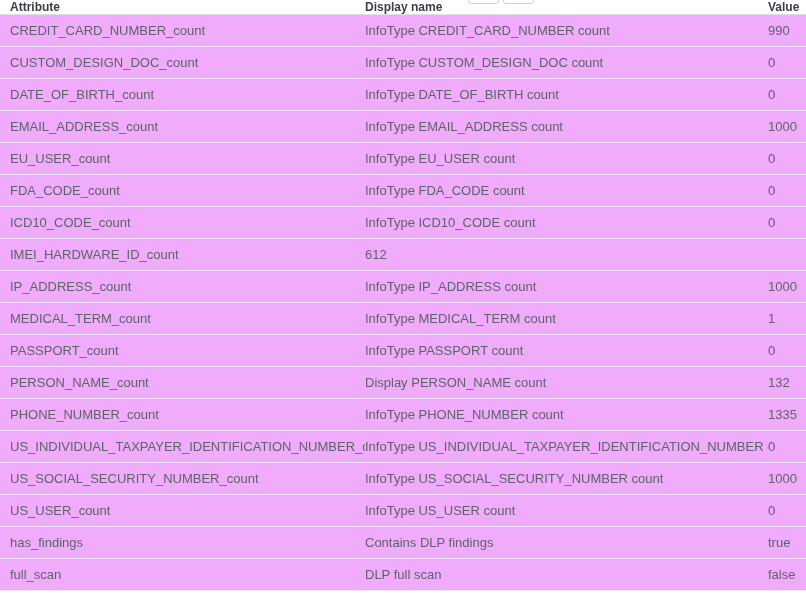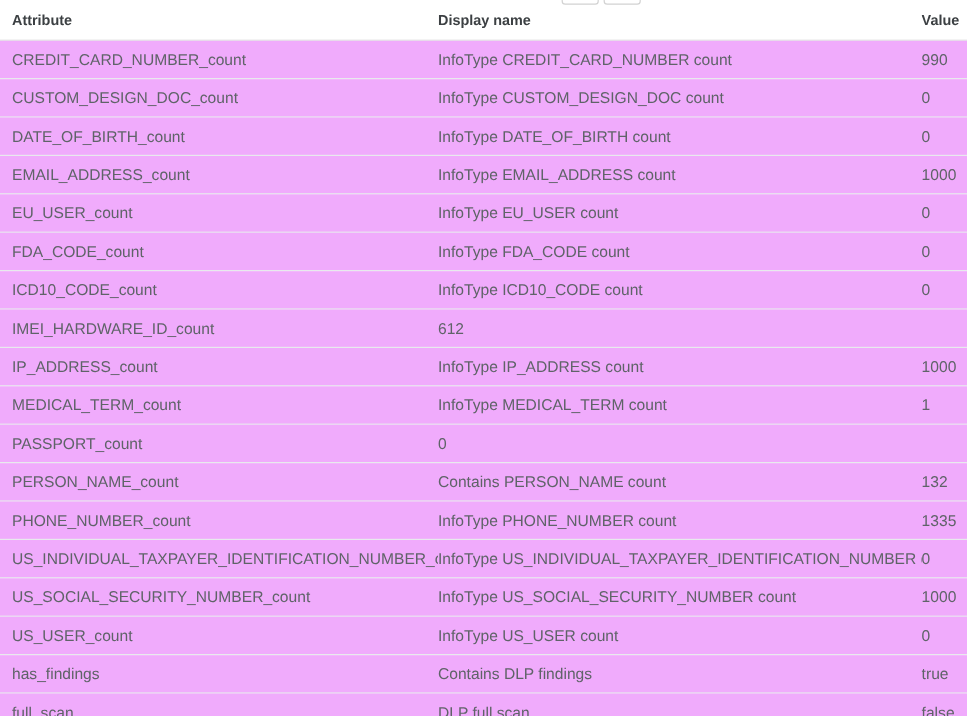--- a/index.html
+++ b/index.html
@@ -15,21 +15,21 @@
     font-family: "Liberation Sans", sans-serif;
     font-size: 13px;
     color: #5f6368;
   }
   .table {
     width: 806px;
   }
   .thead {
     display: grid;
     grid-template-columns: 365px 403px 1fr;
-    height: 34px;
+    height: 15px;
     align-items: center;
     box-sizing: border-box;
     border-bottom: 1px solid #e0e0e0;
     font-size: 12px;
     font-weight: bold;
     color: #3c4043;
     background: #ffffff;
   }
   .tr {
     display: grid;
@@ -115,25 +115,26 @@
     <div class="col-disp">InfoType IP_ADDRESS count</div>
     <div class="col-val">1000</div>
   </div>
       <div class="tr">
     <div class="col-attr">MEDICAL_TERM_count</div>
     <div class="col-disp">InfoType MEDICAL_TERM count</div>
     <div class="col-val">1</div>
   </div>
       <div class="tr">
     <div class="col-attr">PASSPORT_count</div>
+    <div class="col-disp">InfoType PASSPORT count</div>
     <div class="col-val">0</div>
   </div>
       <div class="tr">
     <div class="col-attr">PERSON_NAME_count</div>
-    <div class="col-disp">Contains PERSON_NAME count</div>
+    <div class="col-disp">Display PERSON_NAME count</div>
     <div class="col-val">132</div>
   </div>
       <div class="tr">
     <div class="col-attr">PHONE_NUMBER_count</div>
     <div class="col-disp">InfoType PHONE_NUMBER count</div>
     <div class="col-val">1335</div>
   </div>
       <div class="tr">
     <div class="col-attr">US_INDIVIDUAL_TAXPAYER_IDENTIFICATION_NUMBER_count</div>
     <div class="col-disp">InfoType US_INDIVIDUAL_TAXPAYER_IDENTIFICATION_NUMBER count</div>

